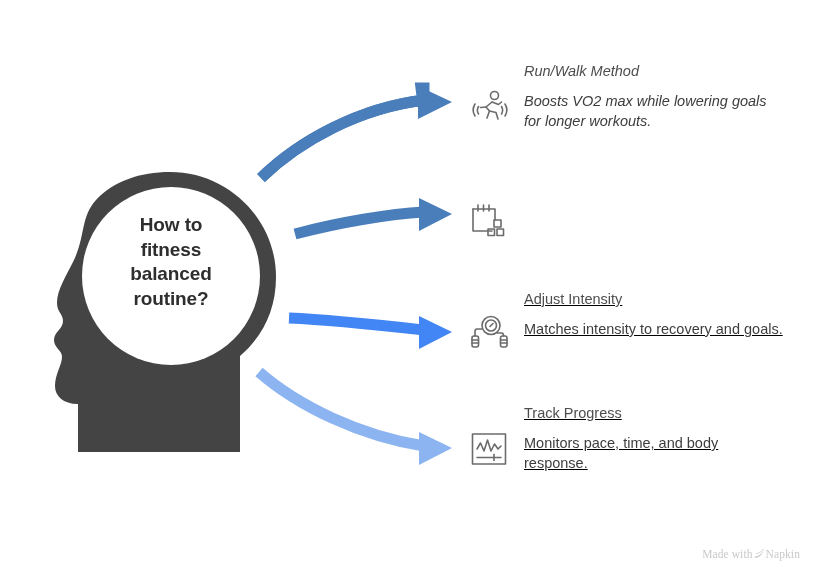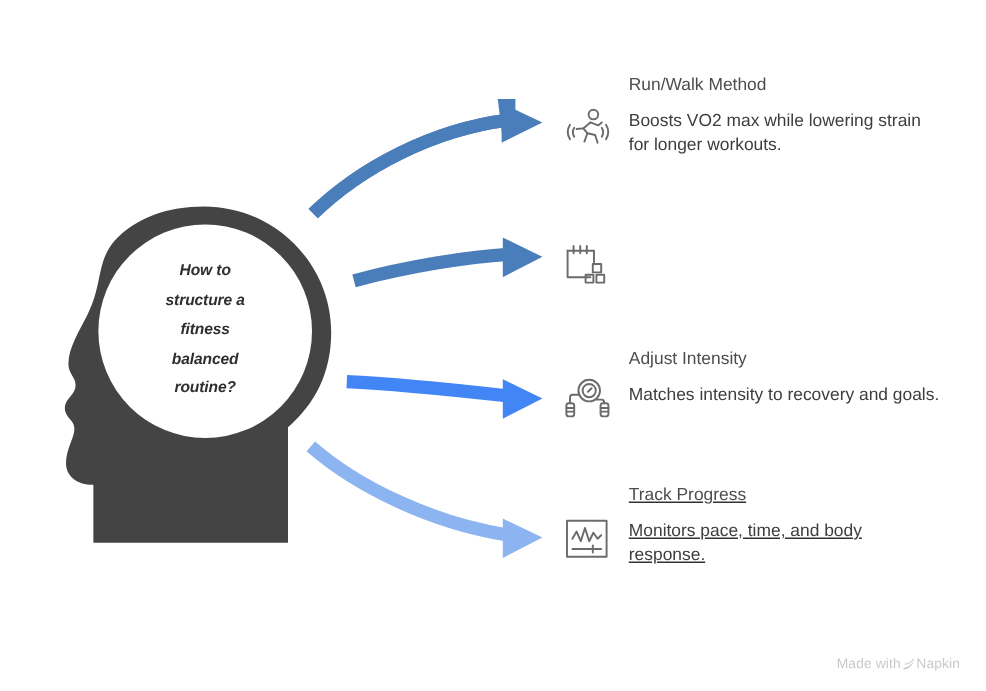--- a/index.html
+++ b/index.html
@@ -30,26 +30,25 @@
     width: 822px; height: 576px;
     pointer-events: none;
   }
 
   .question-text {
     position: absolute;
     left: 97px;
     top: 213px;
     width: 148px;
     text-align: center;
-    font-size: 13px;
+    font-size: 19px;
     line-height: 24.5px;
     font-weight: bold;
     color: #2e2e2e;
     letter-spacing: -0.1px;
-    font-style: italic;
   }
   .question-text span { display: block; }
 
   
   .item {
     position: absolute;
     left: 466px;
     width: 340px;
   }
   .item-icon {
@@ -69,36 +68,37 @@
     margin-bottom: 11px;
     white-space: nowrap;
   }
   .item-desc {
     font-size: 14.5px;
     line-height: 20px;
     color: #3d3d3d;
     max-width: 260px;
   }
 
-  #item-0 { top: 62px; }
+  #item-0 { top: 62px; font-style: italic; }
   #item-1 { top: 176px; }
-  #item-2 { top: 290px; }
+  #item-2 { top: 290px; text-decoration: underline; }
   #item-3 { top: 404px; text-decoration: underline; }
 
   
   .watermark {
     position: absolute;
     right: 22px;
     bottom: 16px;
     display: flex;
     align-items: center;
     gap: 0;
     font-size: 11.5px;
     color: #c9c9c9;
     letter-spacing: 0.1px;
+    font-family: Liberation Serif, serif;
   }
   .watermark .wm-logo {
     display: inline-block;
     width: 13px;
     height: 13px;
   }
 </style>
 </head>
 <body>
 
@@ -156,21 +156,20 @@
 
   <g>
     <path d="M 259 372 C 298 406, 360 436, 424 446" fill="none" stroke="#8cb4f0" stroke-width="11"></path>
     <path d="M 419 432 L 452 448 L 419 465 Z" fill="#8cb4f0"></path>
   </g>
 </svg>
 
 <div class="head-layer">
   <div class="question-text">
     <span>How to</span>
-    <span>structure a</span>
     <span>fitness</span>
     <span>balanced</span>
     <span>routine?</span>
   </div>
 </div>
 
 <div class="item" id="item-0">
   <svg class="item-icon" viewBox="0 0 46 46">
     <g fill="none" stroke="#6b6b6b" stroke-width="1.6" stroke-linecap="round" stroke-linejoin="round">
       <circle cx="28.5" cy="11.5" r="4"></circle>
@@ -179,21 +178,21 @@
       <path d="M 26 18 L 32.5 20.5 L 35.5 18"></path>
       <path d="M 20 23 L 14.5 23.5"></path>
       <path d="M 9 20 C 6.5 24, 6.5 28, 9 32"></path>
       <path d="M 12.5 22.5 C 11 25, 11 27.5, 12.5 30"></path>
       <path d="M 39 20 C 41.5 24, 41.5 28, 39 32"></path>
       <path d="M 35.5 22.5 C 37 25, 37 27.5, 35.5 30"></path>
     </g>
   </svg>
   <div class="item-body">
     <div class="item-title">Run/Walk Method</div>
-    <div class="item-desc">Boosts VO2 max while lowering strain for longer workouts.</div>
+    <div class="item-desc">Boosts VO2 max while lowering goals for longer workouts.</div>
   </div>
 </div>
 
 <div class="item" id="item-1">
   <svg class="item-icon" viewBox="0 0 46 46">
     <g fill="none" stroke="#6b6b6b" stroke-width="1.6" stroke-linecap="round" stroke-linejoin="round">
       <path d="M 7 11 L 7 33 L 26 33"></path>
       <path d="M 7 11 L 29 11 L 29 22"></path>
       <path d="M 12 7 L 12 13 M 17.5 7 L 17.5 13 M 23 7 L 23 13"></path>
       <rect x="28" y="22" width="7" height="7"></rect>

